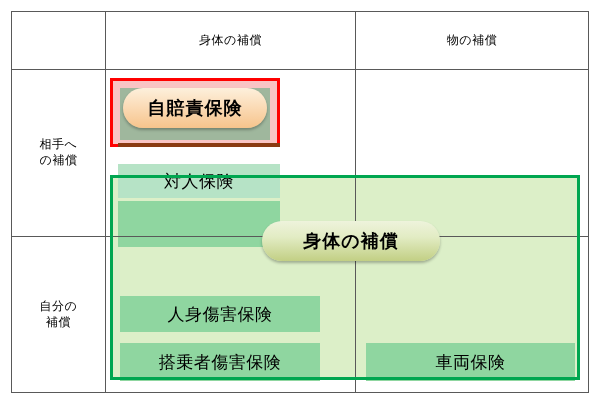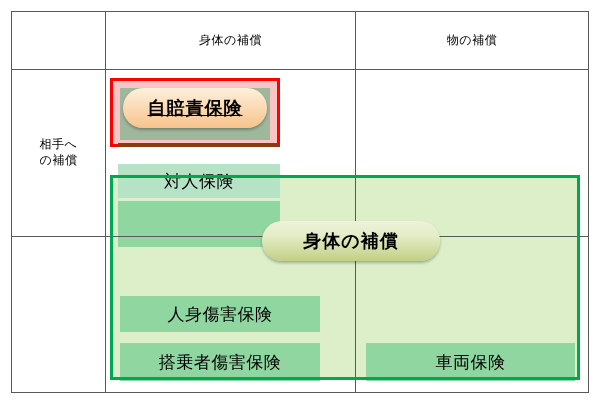--- a/index.html
+++ b/index.html
@@ -96,21 +96,20 @@
     justify-content: center;
     font-weight: bold;
     font-size: 18px;
     letter-spacing: 1px;
     color: #000;
     border-radius: 22px;
   }
   .pill-orange {
     background: linear-gradient(to bottom, #fdf0dc 0%, #fbdcb8 45%, #f6c48c 100%);
     box-shadow: 0 2px 3px rgba(0,0,0,.28);
-    text-decoration: underline;
   }
   .pill-olive {
     background: linear-gradient(to bottom, #eef3dc 0%, #e2ecc4 40%, #c2cf84 100%);
     box-shadow: 0 2px 3px rgba(0,0,0,.28);
   }
 </style>
 </head>
 <body>
 
 <div id="stage">
@@ -137,20 +136,22 @@
   <div class="grid-line grid-v" style="left:355px; top:11px; height:382px;"></div>
   <div class="grid-line grid-v" style="left:588px; top:11px; height:382px;"></div>
 
   <div class="outline-green" style="left:110px; top:175px; width:470px; height:205px;"></div>
 
   <div class="hdr-cell" style="left:106px; top:12px; width:249px; height:57px;">身体の補償</div>
   <div class="hdr-cell" style="left:356px; top:12px; width:232px; height:57px;">物の補償</div>
 
   <div class="hdr-cell" style="left:12px; top:70px; width:93px; height:166px;">相手へ
 の補償</div>
+  <div class="hdr-cell" style="left:12px; top:237px; width:93px; height:155px;">自分の
+補償</div>
 
   <div class="outline-red" style="left:110px; top:78px; width:170px; height:69px;">
     <div class="red-inner-band" style="left:7px; top:7px; width:150px; height:52px;"></div>
   </div>
   <div class="red-base-line" style="left:118px; top:143px; width:162px; height:4px;"></div>
 
   <div class="pill pill-orange" style="left:123px; top:88px; width:144px; height:40px;">自賠責保険</div>
 
   <div class="pill pill-olive" style="left:262px; top:221px; width:178px; height:40px;">身体の補償</div>
 

